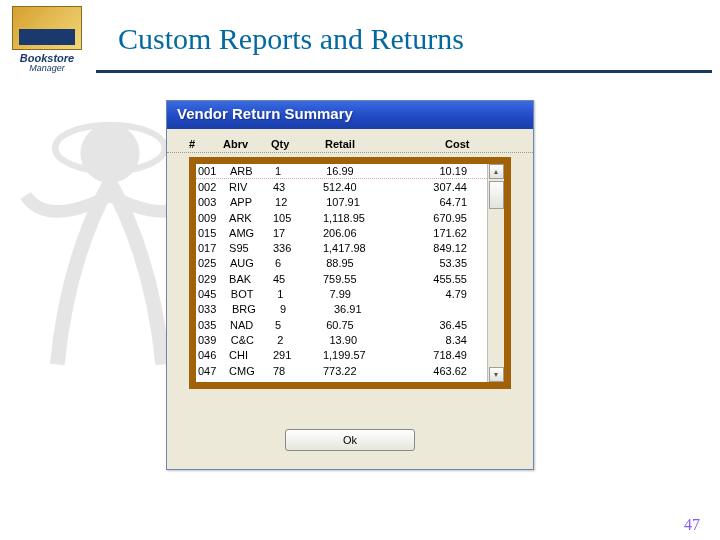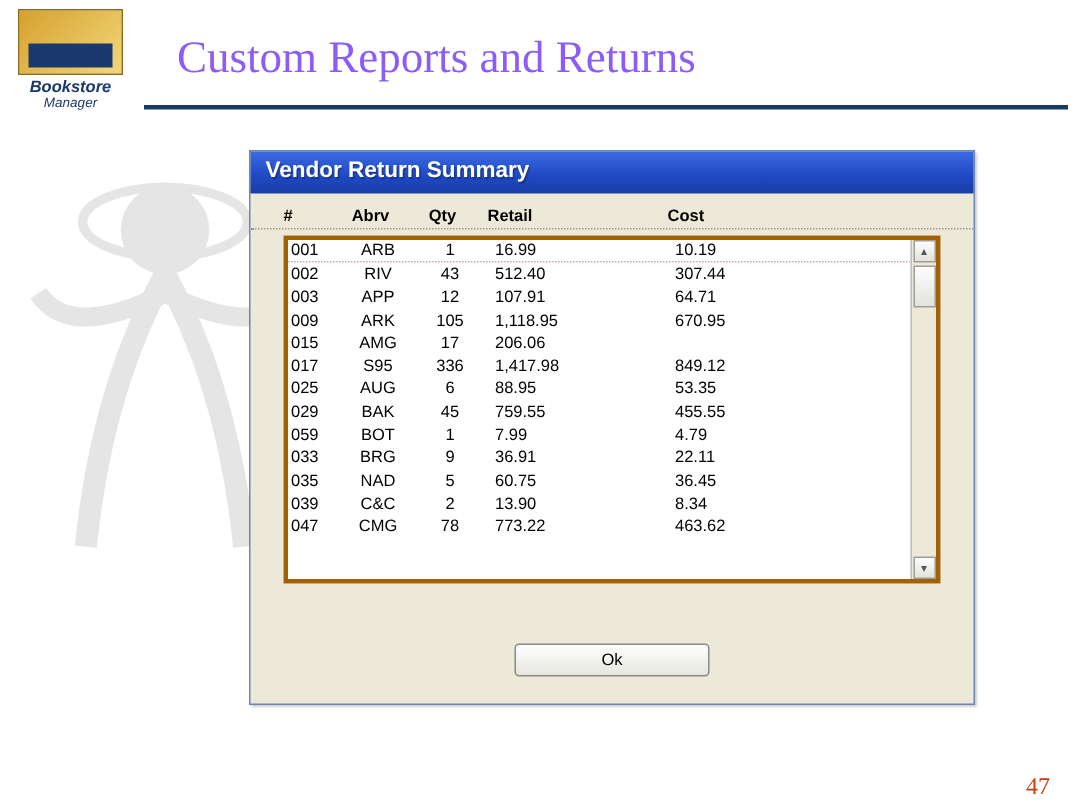--- a/index.html
+++ b/index.html
@@ -47,33 +47,33 @@
     content:""; position:absolute; left:6px; right:6px; bottom:4px; height:16px;
     background:#1a3a6e;
   }
   .logo .t1 { font-weight:bold; font-size:11px; display:block;}
   .logo .t2 { font-size:9px; display:block; margin-top:-1px;}
   .title {
     position: absolute;
     top: 22px; left: 118px;
     font-family: "Times New Roman", serif;
     font-size: 30px;
-    color: #8b5cf6;
+    color: #0369a1;
   }
   .rule {
     position: absolute;
     top: 70px; left: 96px; right: 8px;
     height: 3px;
     background: #163a63;
   }
   
   .win {
     position: absolute;
     top: 100px; left: 166px;
-    width: 484px; height: 370px;
+    width: 368px; height: 370px;
     border: 1px solid #6b86b5;
     background: #ece9d8;
     box-shadow: 1px 1px 2px rgba(0,0,0,.25);
   }
   .titlebar {
     height: 28px;
     background: linear-gradient(#3a6ae0,#1f48c4 60%,#1a3ea6);
     color: #fff;
     font-family: Tahoma, sans-serif;
     font-size: 15px;
@@ -86,28 +86,28 @@
     padding: 6px 22px 0 22px;
     font-family: Tahoma, sans-serif;
     font-size: 11px;
     font-weight: bold;
     color: #000;
     border-bottom: 1px dotted #999;
     height: 24px;
     align-items: center;
   }
   .col-n { width: 34px; }
-  .col-a { width: 48px; text-align: center; }
-  .col-q { width: 54px; text-align: center; padding-right:6px;}
+  .col-a { width: 48px; }
+  .col-q { width: 54px; text-align: left; padding-right:6px;}
   .col-r { width: 120px; text-align: left; padding-right:8px;}
   .col-c { flex: 1; text-align: left; padding-right:18px;}
   .grid-wrap {
     position: relative;
     margin: 4px 22px 0 22px;
-    border: 3px solid #a16207;
+    border: 7px solid #a16207;
     background:#fff;
     height: 232px;
     display: flex;
   }
   .grid {
     flex:1;
     overflow: hidden;
     font-family: Tahoma, sans-serif;
     font-size: 11px;
     color:#000;
@@ -141,21 +141,21 @@
   .okbtn{
     width:130px; height:22px;
     font-family: Tahoma,sans-serif; font-size:11px;
     background:linear-gradient(#fefefe,#e6e6de);
     border:1px solid #8a8a8a;
     border-radius:3px;
     cursor:pointer;
   }
   .pagenum{
     position:absolute; bottom:6px; right:20px;
-    font-family:"Times New Roman",serif; font-size:16px; color:#c2410c;
+    font-family:"Times New Roman",serif; font-size:16px; color:#8b5cf6;
   }
 </style>
 </head>
 <body>
 
 <div class="slide">
   <div class="watermark">
     <svg viewBox="0 0 200 360">
       <circle cx="100" cy="60" r="28" fill="#333"></circle>
       <path d="M100 88 Q60 160 50 260 M100 88 Q140 160 150 260" stroke="#333" stroke-width="14" fill="none"></path>
@@ -212,20 +212,21 @@
             <div class="col-a">ARK</div>
             <div class="col-q">105</div>
             <div class="col-r">1,118.95</div>
             <div class="col-c">670.95</div>
           </div>
           <div class="row">
             <div class="col-n">015</div>
             <div class="col-a">AMG</div>
             <div class="col-q">17</div>
             <div class="col-r">206.06</div>
+            <div class="col-c">171.62</div>
           </div>
           <div class="row">
             <div class="col-n">017</div>
             <div class="col-a">S95</div>
             <div class="col-q">336</div>
             <div class="col-r">1,417.98</div>
             <div class="col-c">849.12</div>
           </div>
           <div class="row">
             <div class="col-n">025</div>
@@ -235,46 +236,52 @@
             <div class="col-c">53.35</div>
           </div>
           <div class="row">
             <div class="col-n">029</div>
             <div class="col-a">BAK</div>
             <div class="col-q">45</div>
             <div class="col-r">759.55</div>
             <div class="col-c">455.55</div>
           </div>
           <div class="row">
-            <div class="col-n">059</div>
+            <div class="col-n">045</div>
             <div class="col-a">BOT</div>
             <div class="col-q">1</div>
             <div class="col-r">7.99</div>
             <div class="col-c">4.79</div>
           </div>
           <div class="row">
             <div class="col-n">033</div>
             <div class="col-a">BRG</div>
             <div class="col-q">9</div>
             <div class="col-r">36.91</div>
-            <div class="col-c">22.11</div>
           </div>
           <div class="row">
             <div class="col-n">035</div>
             <div class="col-a">NAD</div>
             <div class="col-q">5</div>
             <div class="col-r">60.75</div>
             <div class="col-c">36.45</div>
           </div>
           <div class="row">
             <div class="col-n">039</div>
             <div class="col-a">C&amp;C</div>
             <div class="col-q">2</div>
             <div class="col-r">13.90</div>
             <div class="col-c">8.34</div>
+          </div>
+          <div class="row">
+            <div class="col-n">046</div>
+            <div class="col-a">CHI</div>
+            <div class="col-q">291</div>
+            <div class="col-r">1,199.57</div>
+            <div class="col-c">718.49</div>
           </div>
           <div class="row">
             <div class="col-n">047</div>
             <div class="col-a">CMG</div>
             <div class="col-q">78</div>
             <div class="col-r">773.22</div>
             <div class="col-c">463.62</div>
           </div>
         </div>
       <div class="sb">

